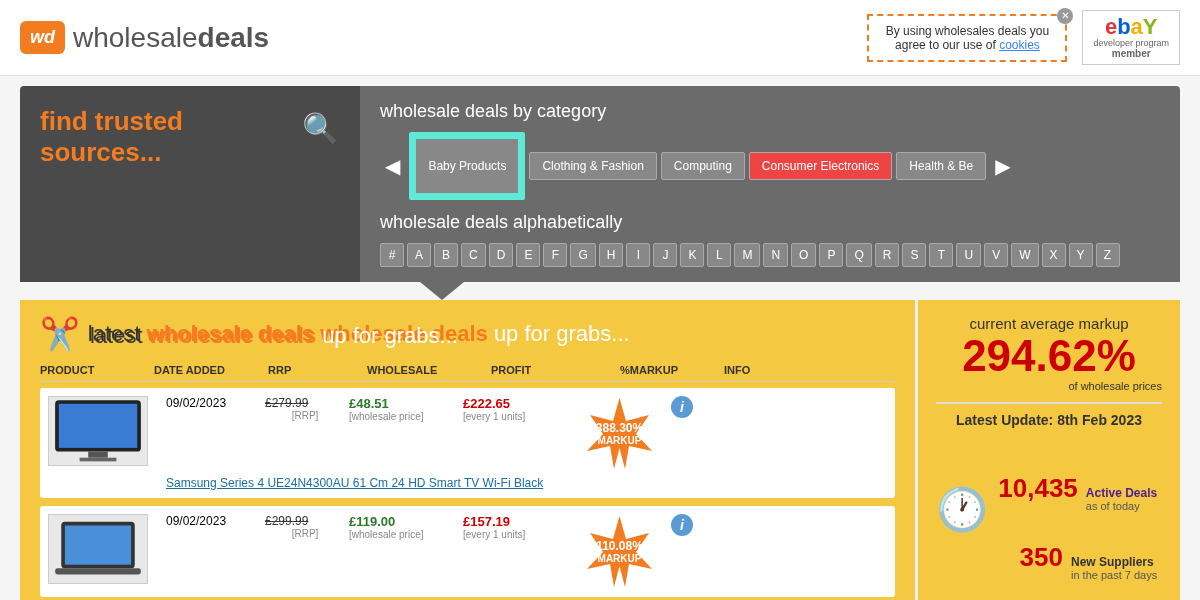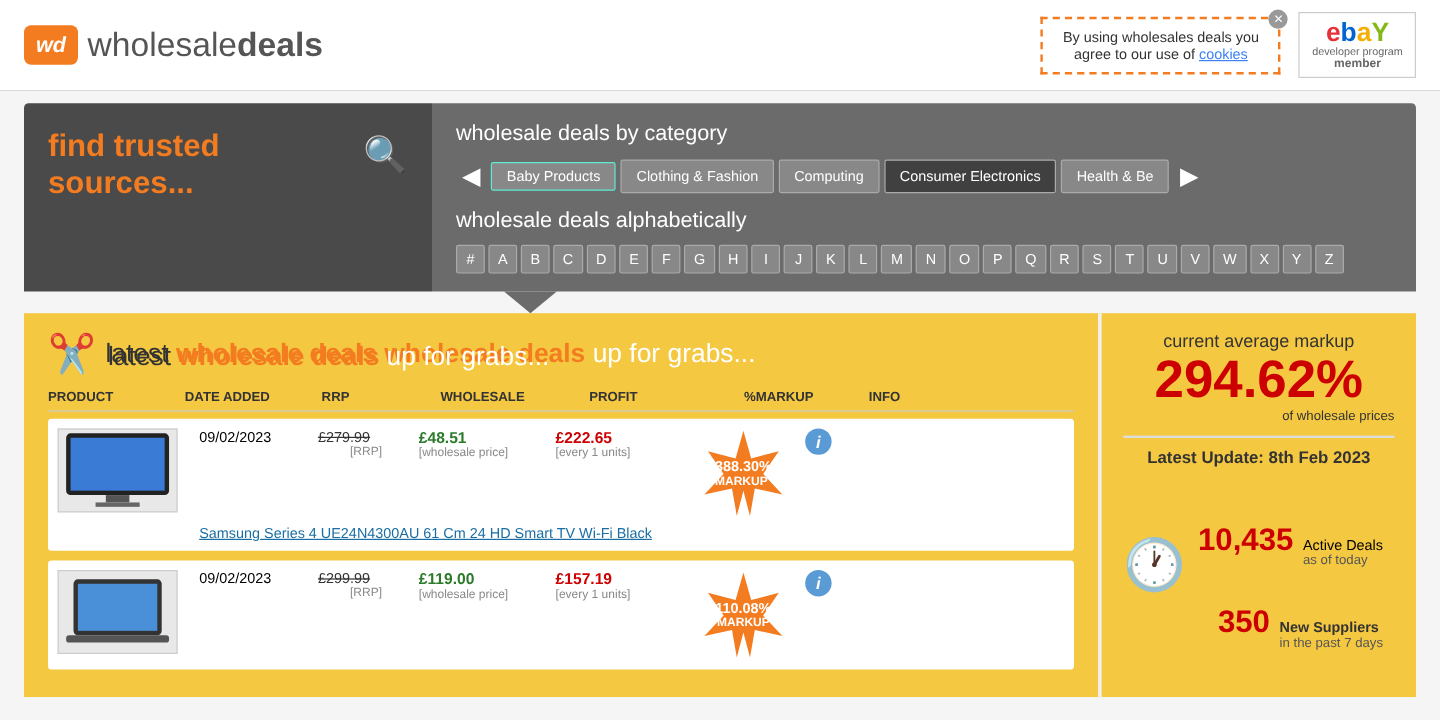--- a/index.html
+++ b/index.html
@@ -37,24 +37,24 @@
     <div style="display:flex;align-items:flex-start;justify-content:space-between;">
       <div style="font-size:26px;color:#f47c20;font-weight:bold;line-height:1.2;">find trusted<br>sources...</div>
       <span style="font-size:30px;color:#ccc;margin-top:5px;">🔍</span>
     </div>
   </div>
 
   <div style="background:#6b6b6b;flex:1;padding:15px 20px;border-radius:0 4px 0 0;">
     <div style="color:white;font-size:18px;font-weight:300;margin-bottom:10px;">wholesale deals by category</div>
     <div style="display:flex;align-items:center;gap:4px;margin-bottom:12px;flex-wrap:nowrap;">
       <span style="color:white;font-size:20px;cursor:pointer;padding:2px 5px;">◀</span>
-      <button style="background:#888;color:white;border:1px solid #5eead4;padding:4px 12px;font-size:12px;cursor:pointer;border-radius:2px;">Baby Products</button>
+      <button style="background:#888;color:white;border:7px solid #5eead4;padding:20px 12px;font-size:12px;cursor:pointer;border-radius:2px;">Baby Products</button>
       <button style="background:#888;color:white;border:1px solid #aaa;padding:6px 12px;font-size:12px;cursor:pointer;border-radius:2px;">Clothing &amp; Fashion</button>
       <button style="background:#888;color:white;border:1px solid #aaa;padding:6px 12px;font-size:12px;cursor:pointer;border-radius:2px;">Computing</button>
-      <button style="background:#404040;color:white;border:1px solid #aaa;padding:6px 12px;font-size:12px;cursor:pointer;border-radius:2px;">Consumer Electronics</button>
+      <button style="background:#ef4444;color:white;border:1px solid #aaa;padding:6px 12px;font-size:12px;cursor:pointer;border-radius:2px;">Consumer Electronics</button>
       <button style="background:#888;color:white;border:1px solid #aaa;padding:6px 12px;font-size:12px;cursor:pointer;border-radius:2px;">Health &amp; Be</button>
       <span style="color:white;font-size:20px;cursor:pointer;padding:2px 5px;">▶</span>
     </div>
     <div style="color:white;font-size:18px;font-weight:300;margin-bottom:10px;">wholesale deals alphabetically</div>
     <div style="display:flex;flex-wrap:wrap;gap:3px;" id="alpha-container">
         <button style="background: rgb(136, 136, 136); color: white; border: 1px solid rgb(170, 170, 170); padding: 4px 7px; font-size: 12px; cursor: pointer; border-radius: 2px; min-width: 24px; text-align: center;">#</button>
         <button style="background: rgb(136, 136, 136); color: white; border: 1px solid rgb(170, 170, 170); padding: 4px 7px; font-size: 12px; cursor: pointer; border-radius: 2px; min-width: 24px; text-align: center;">A</button>
         <button style="background: rgb(136, 136, 136); color: white; border: 1px solid rgb(170, 170, 170); padding: 4px 7px; font-size: 12px; cursor: pointer; border-radius: 2px; min-width: 24px; text-align: center;">B</button>
         <button style="background: rgb(136, 136, 136); color: white; border: 1px solid rgb(170, 170, 170); padding: 4px 7px; font-size: 12px; cursor: pointer; border-radius: 2px; min-width: 24px; text-align: center;">C</button>
         <button style="background: rgb(136, 136, 136); color: white; border: 1px solid rgb(170, 170, 170); padding: 4px 7px; font-size: 12px; cursor: pointer; border-radius: 2px; min-width: 24px; text-align: center;">D</button>
@@ -138,21 +138,21 @@
                 <div style="font-size:10px;color:#888;">[wholesale price]</div>
               </div>
               <div>
                 <div style="color:#cc0000;font-weight:bold;font-size:13px;">£222.65</div>
                 <div style="font-size:10px;color:#888;">[every 1 units]</div>
               </div>
               <div style="position: relative; width: 75px; height: 75px;">
     <svg width="75" height="75" viewBox="0 0 75 75" xmlns="http://www.w3.org/2000/svg">
       <polygon points="37.5,2 44,25 67,19 54,38 70,55 47,50 43,73 37.5,52 32,73 28,50 5,55 21,38 8,19 31,25" fill="#f47c20"></polygon>
     </svg>
-    <div style="position:absolute;top:50%;left:50%;transform:translate(-50%,-50%);text-align:left;color:white;font-weight:bold;line-height:1.2;">
+    <div style="position:absolute;top:50%;left:50%;transform:translate(-50%,-50%);text-align:center;color:white;font-weight:bold;line-height:1.2;">
       <div style="font-size:12px;">388.30%</div>
       <div style="font-size:10px;">MARKUP</div>
     </div>
   </div>
               <div>
                 <div style="background:#5b9bd5;color:white;border-radius:50%;width:22px;height:22px;display:flex;align-items:center;justify-content:center;font-style:italic;font-weight:bold;font-size:14px;cursor:pointer;">i</div>
               </div>
             </div>
             <div style="color: rgb(26, 110, 163); font-size: 12px; text-decoration: underline; cursor: pointer; margin-top: 2px;">Samsung Series 4 UE24N4300AU 61 Cm 24 HD Smart TV Wi-Fi Black</div>
           </div>
@@ -203,21 +203,21 @@
     <div style="color:#cc0000;font-size:44px;font-weight:bold;text-align:center;line-height:1.1;">294.62%</div>
     <div style="color:#333;font-size:11px;text-align:right;margin-bottom:10px;">of wholesale prices</div>
     <hr style="border:1px solid #ddd;margin:8px 0;">
     <div style="font-size:14px;color:#333;font-weight:bold;margin-bottom:10px;text-align:center;">Latest Update: 8th Feb 2023</div>
     <div style="display:flex;align-items:center;gap:10px;">
       <span style="font-size:42px;">🕐</span>
       <div style="display:flex;flex-direction:column;gap:2px;align-items:flex-end;">
         <div style="display:flex;align-items:baseline;gap:8px;">
           <span style="color:#cc0000;font-size:26px;font-weight:bold;">10,435</span>
           <div>
-            <div style="color:#000000;font-size:12px;font-weight:normal;margin-top:48px;">Active Deals</div>
+            <div style="color:#4c1d95;font-size:12px;font-weight:bold;margin-top:48px;">Active Deals</div>
             <div style="color:#555;font-size:11px;">as of today</div>
           </div>
         </div>
         <div style="display:flex;align-items:baseline;gap:8px;">
           <span style="color:#cc0000;font-size:26px;font-weight:bold;margin-top:28px;">350</span>
           <div>
             <div style="color:#333;font-size:12px;font-weight:bold;">New Suppliers</div>
             <div style="color:#555;font-size:11px;">in the past 7 days</div>
           </div>
         </div>

